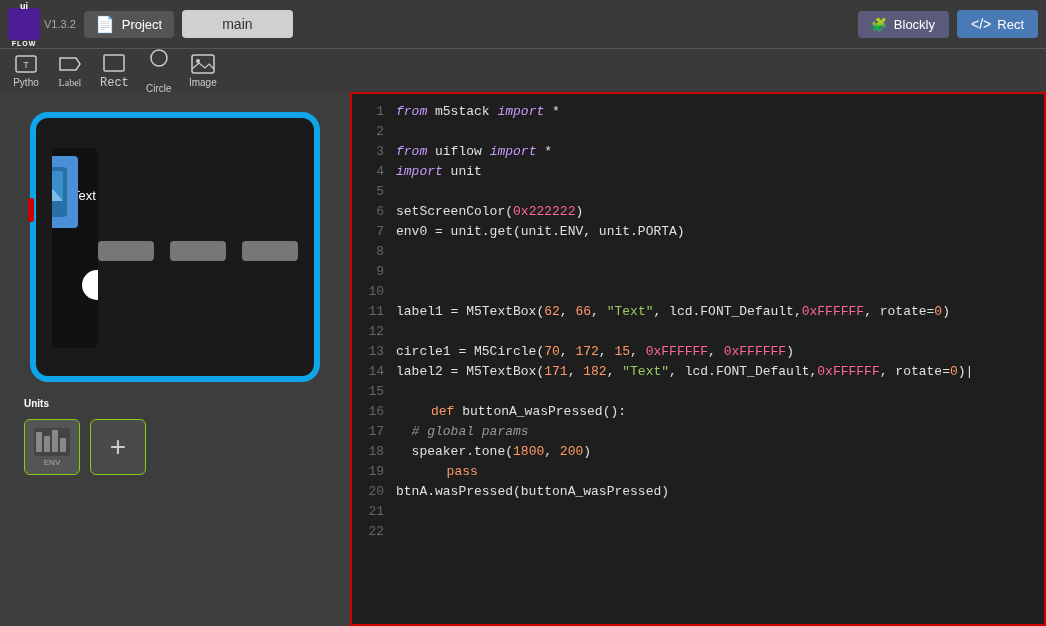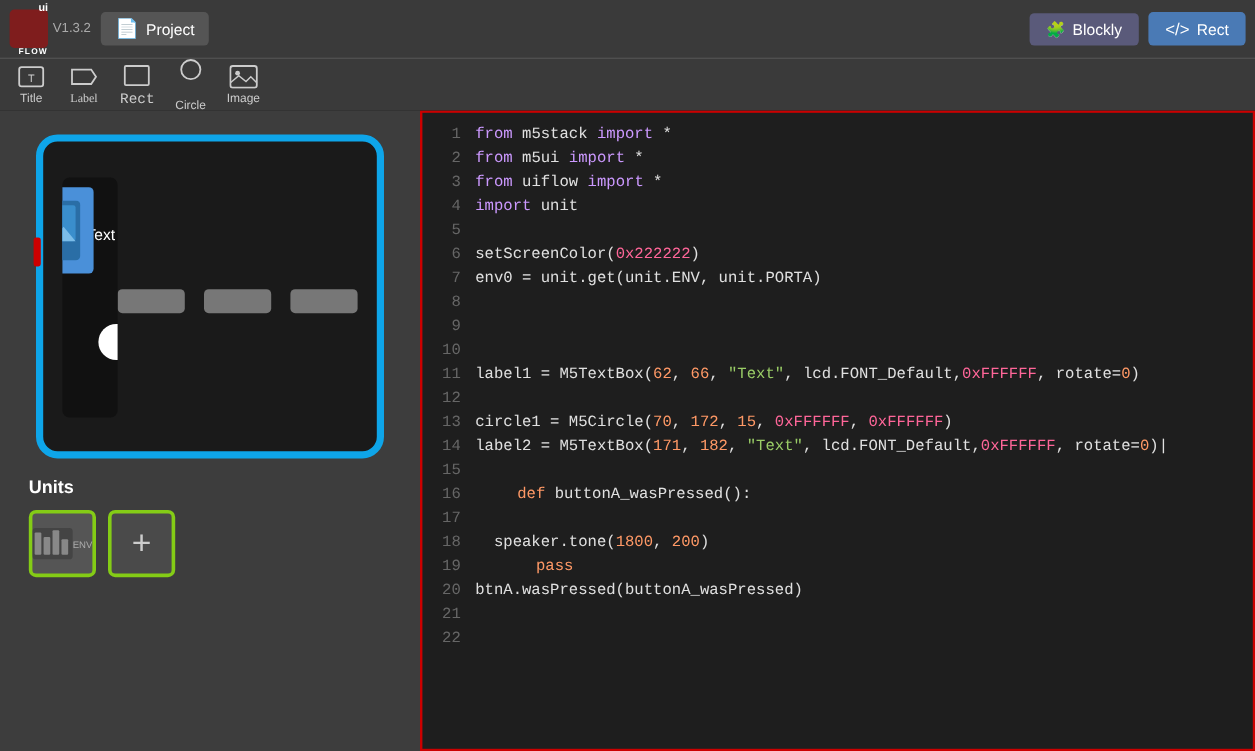--- a/index.html
+++ b/index.html
@@ -28,24 +28,24 @@
       display: flex;
       align-items: center;
       gap: 4px;
       color: #fff;
       font-size: 12px;
       font-family: sans-serif;
     }
     .logo-icon {
       width: 32px;
       height: 32px;
-      background: #7f1d1d;
-      border-radius: 4px;
-      display: flex;
-      align-items: flex-end;
+      background: #4c1d95;
+      border-radius: 4px;
+      display: flex;
+      align-items: center;
       justify-content: center;
       font-size: 10px;
       font-weight: bold;
       color: white;
       flex-direction: column;
       line-height: 1;
       gap: 29px;
     }
     .version-text {
       font-size: 11px;
@@ -240,42 +240,42 @@
     }
 
     
     .units-section {
       width: 100%;
       padding: 0 8px;
     }
     .units-title {
       color: #fff;
       font-family: sans-serif;
-      font-size: 15px;
+      font-size: 10px;
       font-weight: bold;
       margin-bottom: 10px;
     }
     .units-items {
       display: flex;
       gap: 10px;
     }
     .unit-item {
       width: 56px;
       height: 56px;
       background: #555;
       border-radius: 6px;
       display: flex;
       align-items: center;
       justify-content: center;
       cursor: pointer;
       font-size: 10px;
       color: #ccc;
       font-family: sans-serif;
-      flex-direction: row;
-      border: 3px solid #84cc16;
+      flex-direction: column;
+      border: 1px solid #84cc16;
     }
     .unit-add {
       background: #4a4a4a;
       font-size: 24px;
       color: #ccc;
     }
 
     
     .code-panel {
       flex: 1;
@@ -298,21 +298,21 @@
       text-align: right;
       margin-right: 12px;
       flex-shrink: 0;
       user-select: none;
     }
     .line-content {
       color: #e0e0e0;
       white-space: pre;
     }
     
-    .kw { color: #cc99ff; }
+    .kw { color: #cc99ff; font-style: italic; }
     .kw2 { color: #ff9966; margin-left: 35px; }
     .str { color: #99cc66; }
     .num { color: #ff9966; margin-top: 32px; }
     .hex { color: #ff6699; }
     .comment { color: #999; font-style: italic; }
   </style>
 </head>
 <body>
 
 <div class="top-bar">
@@ -320,40 +320,41 @@
     <div class="logo-icon">
       <span style="font-size:9px;font-weight:bold;">ui</span>
       <span style="font-size:7px;letter-spacing:1px;">FLOW</span>
     </div>
     <span class="version-text">V1.3.2</span>
   </div>
   <button class="project-btn">
     <span style="font-size:16px;">📄</span>
     <span>Project</span>
   </button>
+  <button class="tab-main">main</button>
   <div class="top-bar-spacer"></div>
   <button class="blockly-btn">
     <span>🧩</span>
     <span>Blockly</span>
   </button>
   <button class="python-btn">
     <span style="font-size:14px;">&lt;/&gt;</span>
     <span>Rect</span>
   </button>
 </div>
 
 <div class="toolbar-row">
   <div class="toolbar-item">
     <div class="toolbar-item-icon">
       <svg width="24" height="20" viewBox="0 0 24 20">
           <rect x="2" y="2" width="20" height="16" rx="2" fill="none" stroke="#ccc" stroke-width="1.5"></rect>
           <text x="12" y="14" text-anchor="middle" fill="#ccc" font-size="9" font-family="sans-serif">T</text>
         </svg>
     </div>
-    <span style="font-size:10px;color:#ccc;font-family:sans-serif;">Title</span>
+    <span style="font-size:10px;color:#ccc;font-family:sans-serif;">Pytho</span>
   </div>
   <div class="toolbar-item">
     <div class="toolbar-item-icon">
       <svg width="24" height="20" viewBox="0 0 24 20">
           <path d="M2 4 L18 4 L22 10 L18 16 L2 16 Z" fill="none" stroke="#ccc" stroke-width="1.5"></path>
         </svg>
     </div>
     <span style="font-size:10px;color:#ccc;font-family:Liberation Serif, serif;">Label</span>
   </div>
   <div class="toolbar-item">
@@ -435,21 +436,20 @@
 
   <div class="code-panel">
 
     <div class="code-line">
       <span class="line-num">1</span>
       <span class="line-content"><span class="kw">from</span> m5stack <span class="kw">import</span> *</span>
     </div>
 
     <div class="code-line">
       <span class="line-num">2</span>
-      <span class="line-content"><span class="kw">from</span> m5ui <span class="kw">import</span> *</span>
     </div>
 
     <div class="code-line">
       <span class="line-num">3</span>
       <span class="line-content"><span class="kw">from</span> uiflow <span class="kw">import</span> *</span>
     </div>
 
     <div class="code-line">
       <span class="line-num">4</span>
       <span class="line-content"><span class="kw">import</span> unit</span>
@@ -509,20 +509,21 @@
       <span class="line-content"> </span>
     </div>
 
     <div class="code-line">
       <span class="line-num">16</span>
       <span class="line-content"><span class="kw2">def</span> buttonA_wasPressed():</span>
     </div>
 
     <div class="code-line">
       <span class="line-num">17</span>
+      <span class="line-content">  <span class="comment"># global params</span></span>
     </div>
 
     <div class="code-line">
       <span class="line-num">18</span>
       <span class="line-content">  speaker.tone(<span class="num">1800</span>, <span class="num">200</span>)</span>
     </div>
 
     <div class="code-line">
       <span class="line-num">19</span>
       <span class="line-content">  <span class="kw2">pass</span></span>

